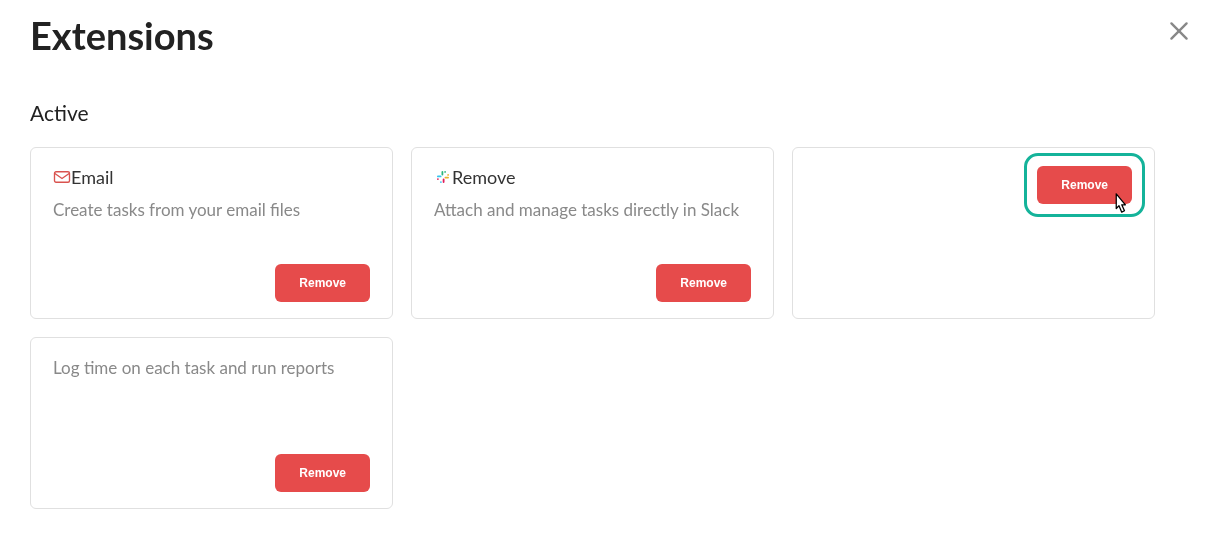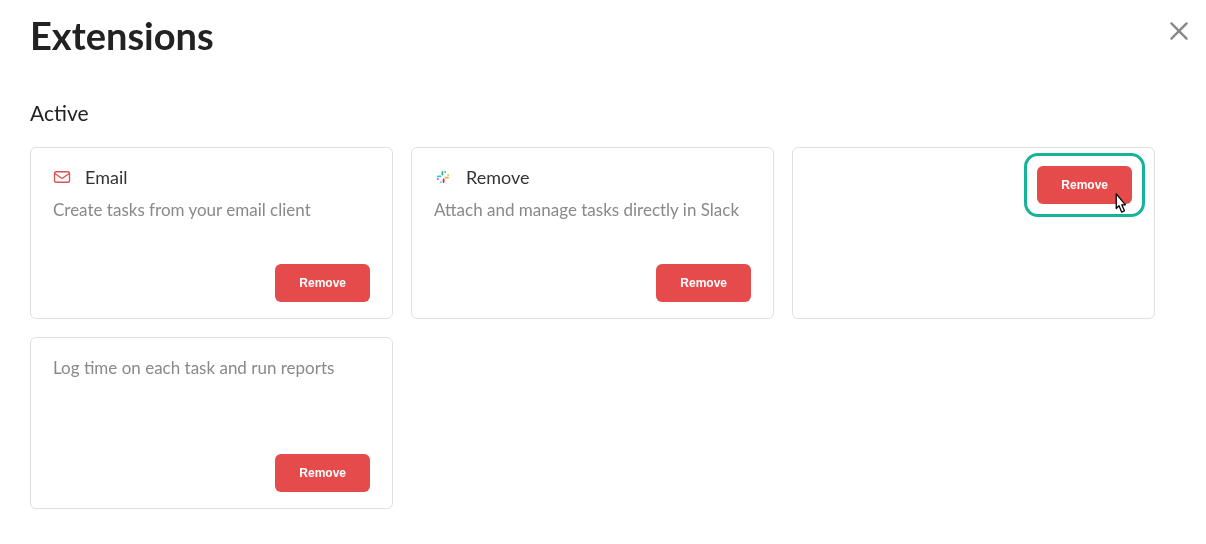--- a/index.html
+++ b/index.html
@@ -46,21 +46,20 @@
       border-radius: 6px;
       padding: 18px 22px 16px 22px;
       background: #fff;
       display: flex;
       flex-direction: column;
       min-height: 172px;
     }
     .card-header {
       display: flex;
       align-items: center;
-      gap: 14px;
       margin-bottom: 10px;
     }
     .card-icon {
       width: 18px;
       height: 18px;
       display: flex;
       align-items: center;
       justify-content: center;
       flex-shrink: 0;
     }
@@ -128,21 +127,21 @@
   <div class="card">
     <div class="card-header">
       <span class="card-icon">
         <svg viewBox="0 0 24 24" fill="none" stroke="#d9534f" stroke-width="1.8">
           <rect x="2" y="5" width="20" height="14" rx="2"></rect>
           <path d="M2 7l10 7 10-7"></path>
         </svg>
       </span>
       <span class="card-title">Email</span>
     </div>
-    <div class="card-desc">Create tasks from your email client</div>
+    <div class="card-desc">Create tasks from your email files</div>
     <div class="card-footer">
       <button class="remove-btn">Remove</button>
     </div>
   </div>
 
   <div class="card">
     <div class="card-header">
       <span class="card-icon">
         <svg viewBox="0 0 24 24">
           <rect x="4" y="10" width="6" height="2.4" rx="1.2" fill="#36C5F0"></rect>

